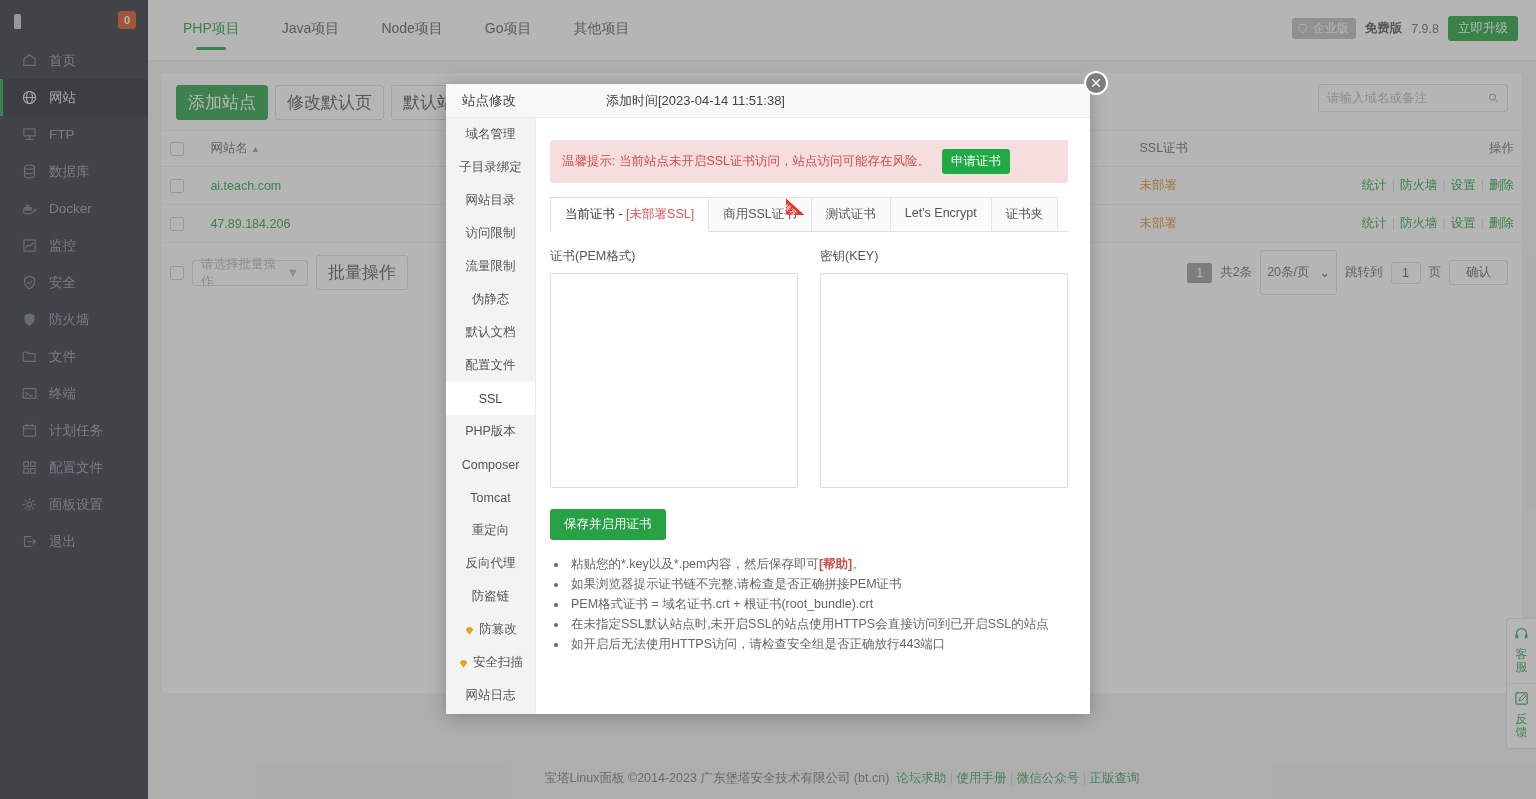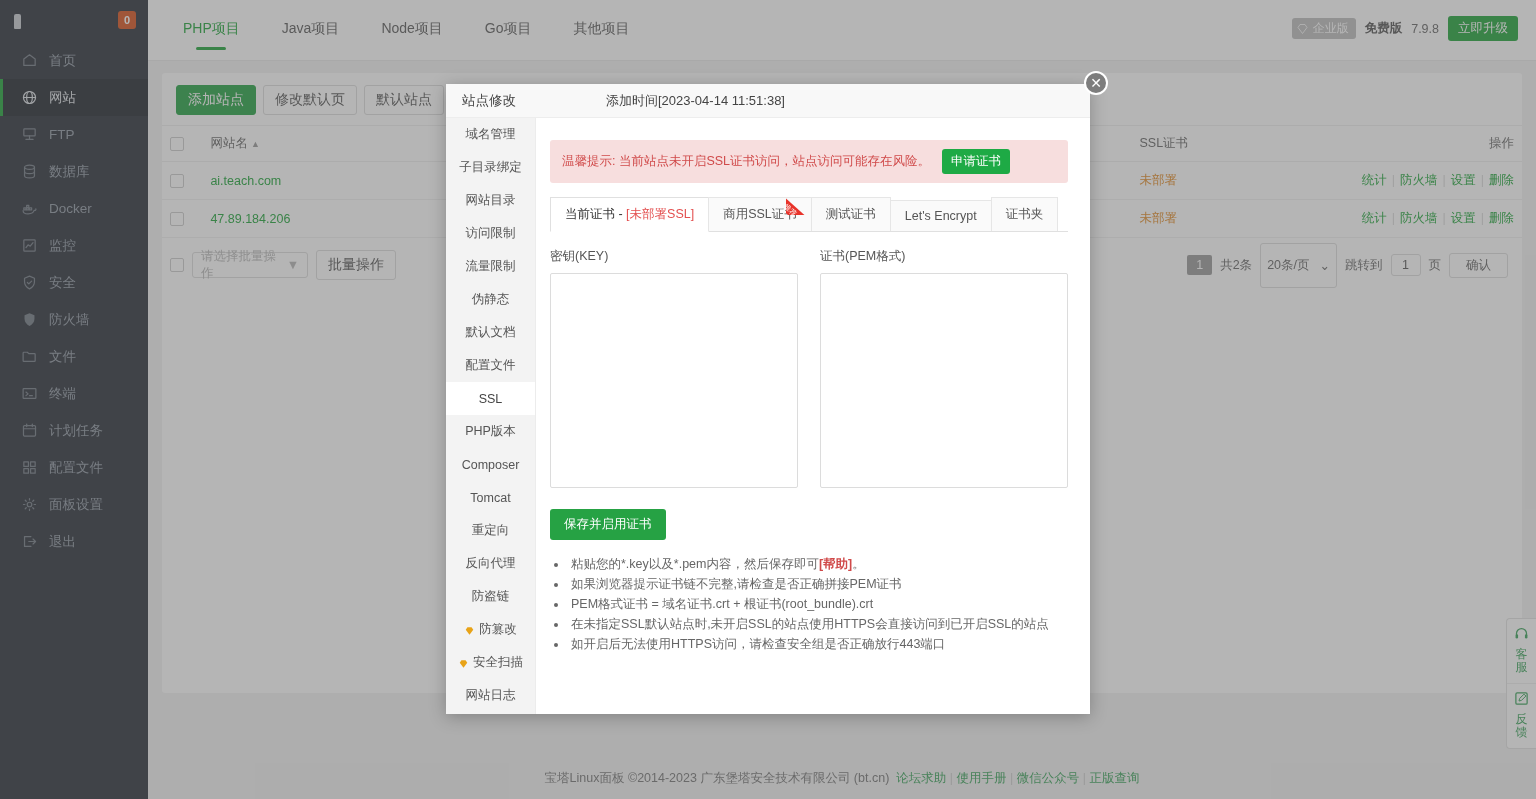--- a/index.html
+++ b/index.html
@@ -88,21 +88,21 @@
   .content-card {
     margin: 12px 14px 0 14px; background: #fff; border-radius: 3px;
     position: relative; min-height: 620px;
   }
   .card-toolbar {
     display: flex; align-items: center; gap: 7px; padding: 12px 14px 10px 14px;
     position: relative;
   }
   .btn {
     border: 1px solid #dcdcdc; background: #fff; color: #555;
-    border-radius: 3px; padding: 5px 11px; font-size: 14px; cursor: pointer;
+    border-radius: 3px; padding: 5px 11px; font-size: 17px; cursor: pointer;
     white-space: nowrap; font-family: inherit;
   }
   .btn.primary { background: #26a244; border-color: #26a244; color: #fff; }
   .search-wrap { position: absolute; right: 14px; top: 11px; }
   .search-box {
     width: 190px; height: 28px; border: 1px solid #dcdcdc; border-radius: 3px;
     display: flex; align-items: center; padding: 0 8px; background: #fff;
   }
   .search-box input {
     border: 0; outline: 0; flex: 1; font-size: 12.5px; color: #333;
@@ -215,21 +215,21 @@
     background: #f7dede; border-radius: 3px; padding: 9px 12px;
     display: flex; align-items: center; gap: 12px;
     color: #d04a4a; font-size: 12.5px;
   }
   .warn .wbtn {
     background: #1eaa45; color: #fff; border-radius: 3px; padding: 4px 9px;
     font-size: 12.5px; cursor: pointer;
   }
 
   .ssltabs {
-    display: flex; align-items: flex-end; margin-top: 14px;
+    display: flex; align-items: flex-start; margin-top: 14px;
     border-bottom: 1px solid #e0e0e0; position: relative;
   }
   .st {
     padding: 8px 14px; font-size: 12.5px; color: #555; cursor: pointer;
     border: 1px solid transparent; border-bottom: 0; background: #fafafa;
     border-color: #e6e6e6; margin-right: -1px; position: relative;
   }
   .st.active {
     background: #fff; color: #333; border-color: #e0e0e0;
     border-bottom: 1px solid #fff; margin-bottom: -1px;
@@ -442,20 +442,29 @@
       <div class="card-toolbar" id="toolbar-btns">
           <button class="btn primary">添加站点</button>
           <button class="btn">修改默认页</button>
           <button class="btn">默认站点</button>
           <button class="btn">PHP命令行版本</button>
           <button class="btn">HTTPS设置</button>
           <button class="btn">网站分类</button>
           <button class="btn">分类/默认分类</button>
         </div>
 
+      <div class="search-wrap">
+        <div class="search-box">
+          <input type="text" placeholder="请输入域名或备注" style="">
+          <svg width="14" height="14" viewBox="0 0 24 24">
+            <circle cx="10" cy="10" r="6.5" fill="none" stroke="#999" stroke-width="2"></circle>
+            <line x1="15" y1="15" x2="21" y2="21" stroke="#999" stroke-width="2"></line>
+          </svg>
+        </div>
+      </div>
 
       <table class="sites">
         <thead>
             <tr id="tbl-head">
               <th style="width: 30px;"><span class="cb"></span></th>
               <th style="width: 200px;"><span>网站名</span><span class="sortarw">▲</span></th>
               <th style="width: 80px;"><span>状态</span><span class="sortarw">▼</span></th>
               <th style="width: 80px;">备份</th>
               <th style="width: 120px;">根目录</th>
               <th style="width: 150px;">到期时间</th>
@@ -622,25 +631,25 @@
             <div class="st"><span>商用SSL证书</span><span class="ribbon">
                 <i>推荐</i>
               </span></div>
             <div class="st"><span>测试证书</span></div>
             <div class="st"><span>Let's Encrypt</span></div>
             <div class="st"><span>证书夹</span></div>
           </div>
 
         <div class="ta-row">
           <div class="ta-col">
+            <div class="ta-lbl">证书(PEM格式)</div>
+            <textarea class="ta" style=""></textarea>
+          </div>
+          <div class="ta-col">
             <div class="ta-lbl">密钥(KEY)</div>
-            <textarea class="ta" style=""></textarea>
-          </div>
-          <div class="ta-col">
-            <div class="ta-lbl">证书(PEM格式)</div>
             <textarea class="ta" style=""></textarea>
           </div>
         </div>
 
         <button class="save-btn">保存并启用证书</button>
 
         <ul class="tips" id="tips-list">
             <li><span>粘贴您的*.key以及*.pem内容，然后保存即可</span><a>[帮助]</a><span>。</span></li>
             <li><span>如果浏览器提示证书链不完整,请检查是否正确拼接PEM证书</span></li>
             <li><span>PEM格式证书 = 域名证书.crt + 根证书(root_bundle).crt</span></li>

